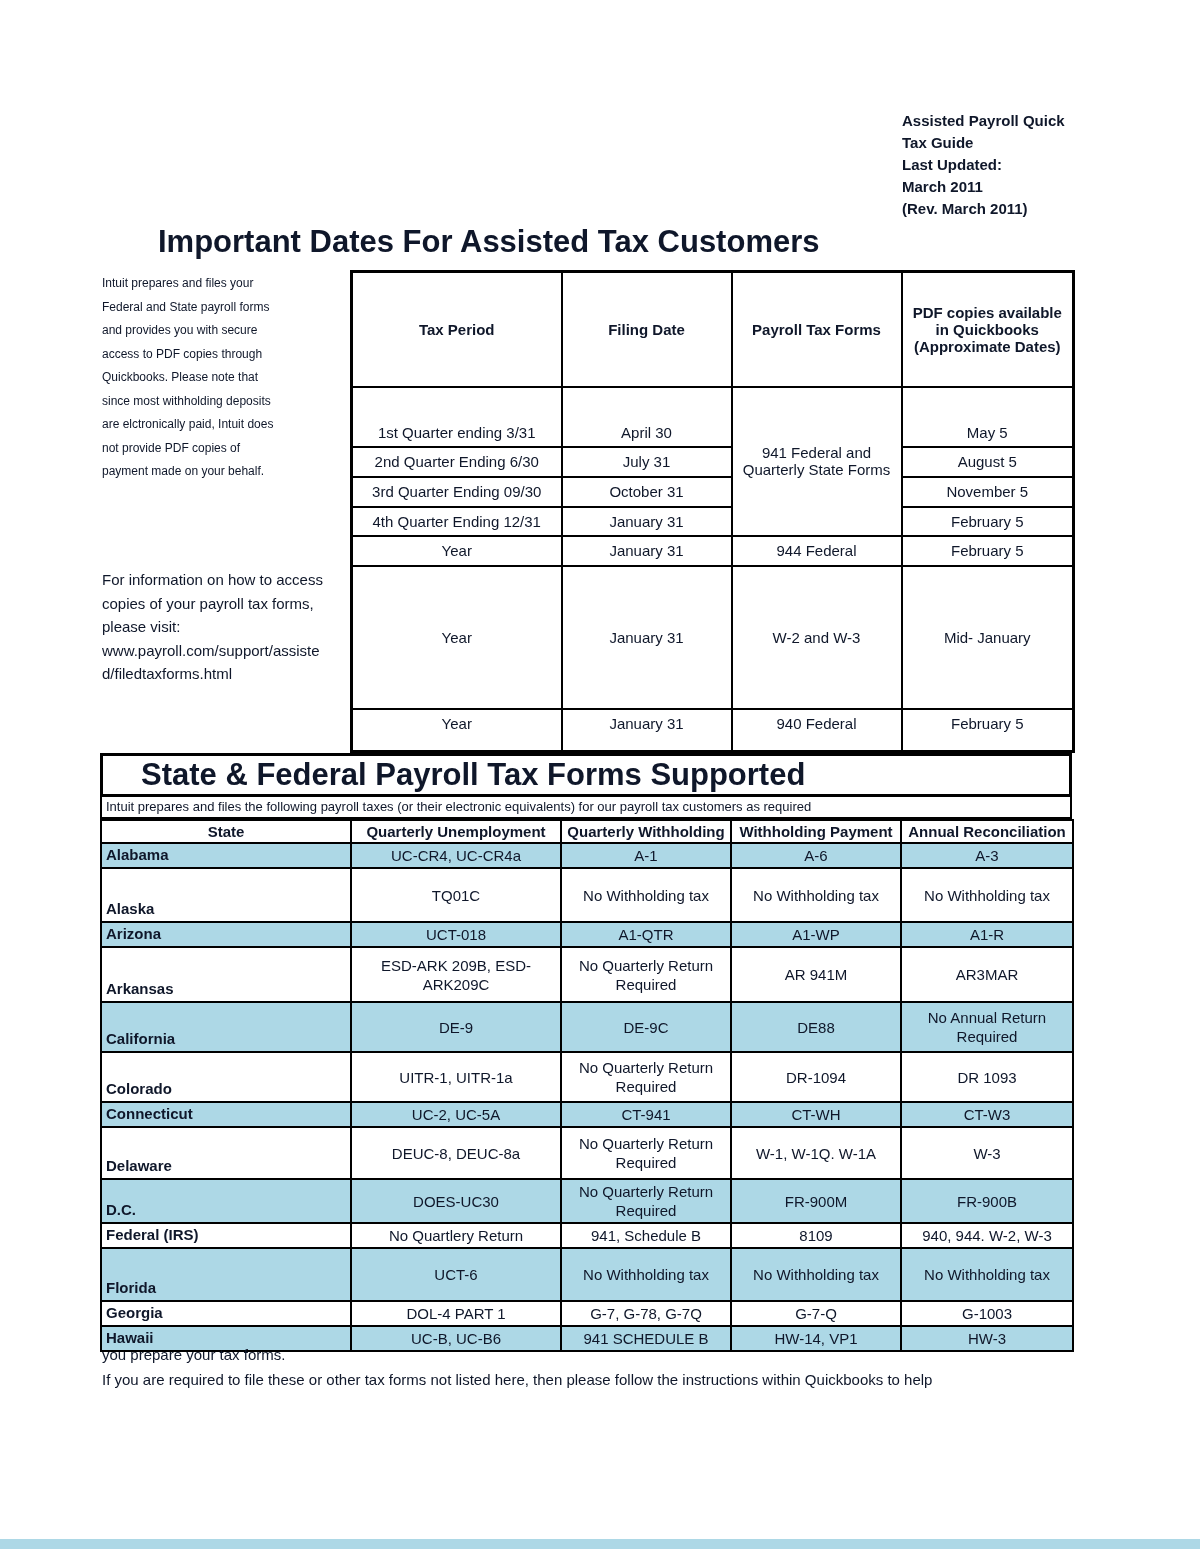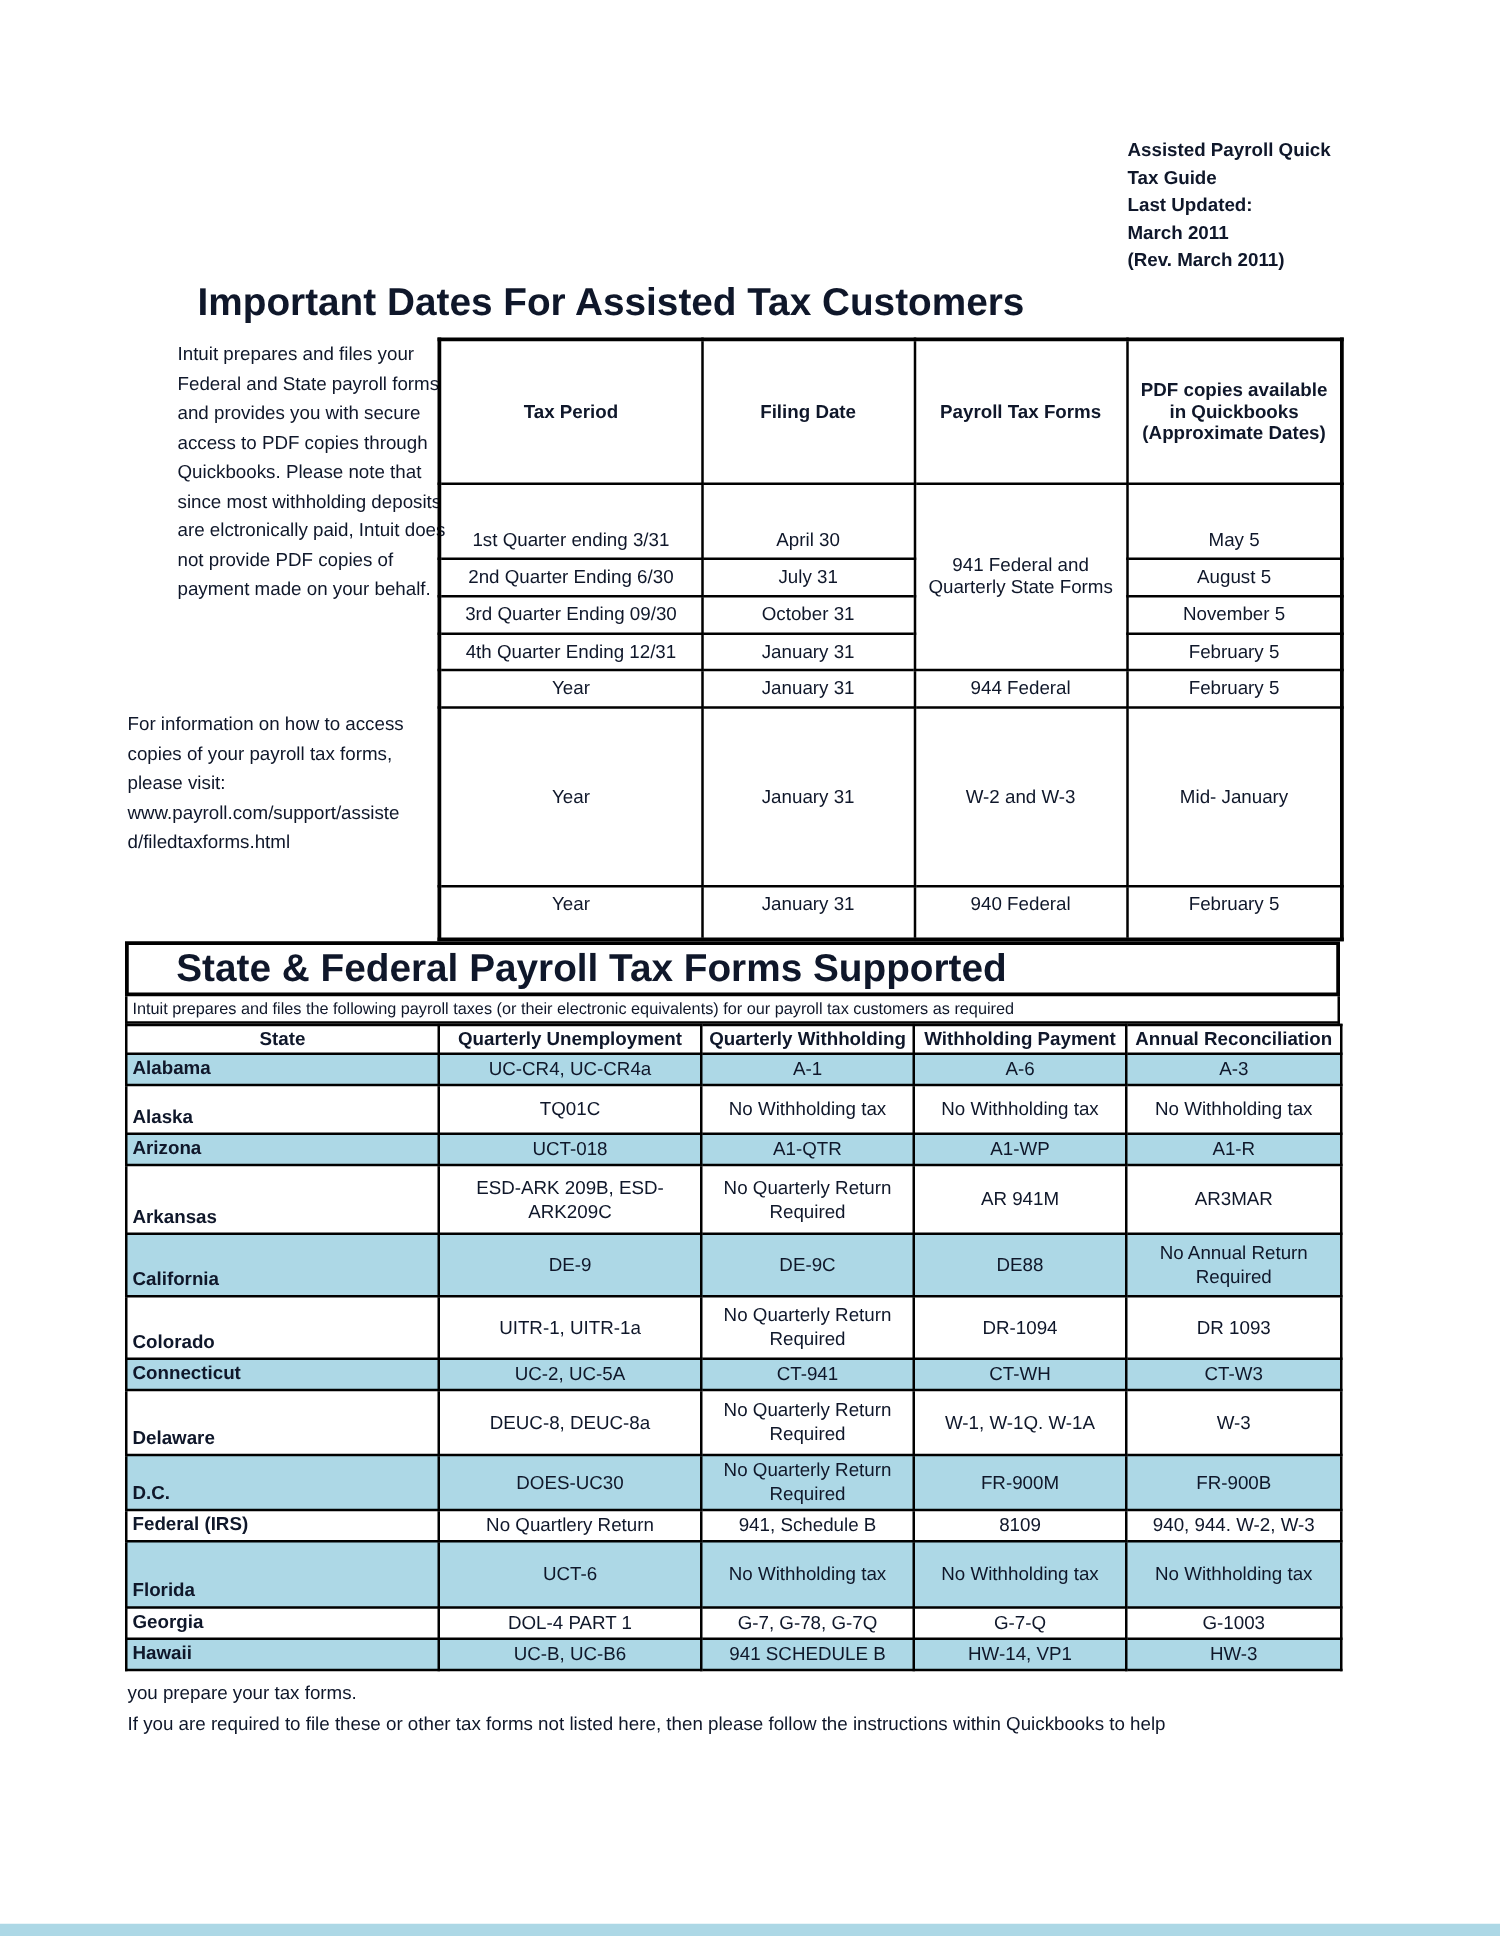--- a/index.html
+++ b/index.html
@@ -15,21 +15,21 @@
     font-size:15px; font-weight:bold; line-height:22px;
   }
 
   
   .page-title {
     position:absolute; left:158px; top:224px;
     font-size:31px; font-weight:bold; letter-spacing:0;
   }
 
   
-  .side-note-1 { position:absolute; left:102px; top:272px; width:255px; font-size:15px; line-height:23.5px;margin-left:40px; }
+  .side-note-1 { position:absolute; left:102px; top:272px; width:255px; font-size:12px; line-height:23.5px; }
   .side-note-2 { position:absolute; left:102px; top:568px; width:255px; font-size:15px; line-height:23.5px; }
 
   
   table { border-collapse:collapse; table-layout:fixed; }
   .dates-table { position:absolute; left:350px; top:270px; width:722px; border:3px solid #000; }
   .dates-table th, .dates-table td {
     border:2px solid #000; font-size:15px; text-align:center; vertical-align:middle; padding:2px 4px;
   }
   .dates-table th { font-weight:bold; }
   .dates-table tr.hrow { height:115px; }
@@ -186,21 +186,21 @@
         </tr>
       </thead>
       <tbody>
           <tr class="hl" style="height: 25px;">
             <td class="state-col">Alabama</td>
             <td>UC-CR4, UC-CR4a</td>
             <td>A-1</td>
             <td>A-6</td>
             <td>A-3</td>
           </tr>
-          <tr style="height: 39px;">
+          <tr style="height: 54px;">
             <td class="state-col">Alaska</td>
             <td>TQ01C</td>
             <td>No Withholding tax</td>
             <td>No Withholding tax</td>
             <td>No Withholding tax</td>
           </tr>
           <tr class="hl" style="height: 23px;">
             <td class="state-col">Arizona</td>
             <td>UCT-018</td>
             <td>A1-QTR</td>

